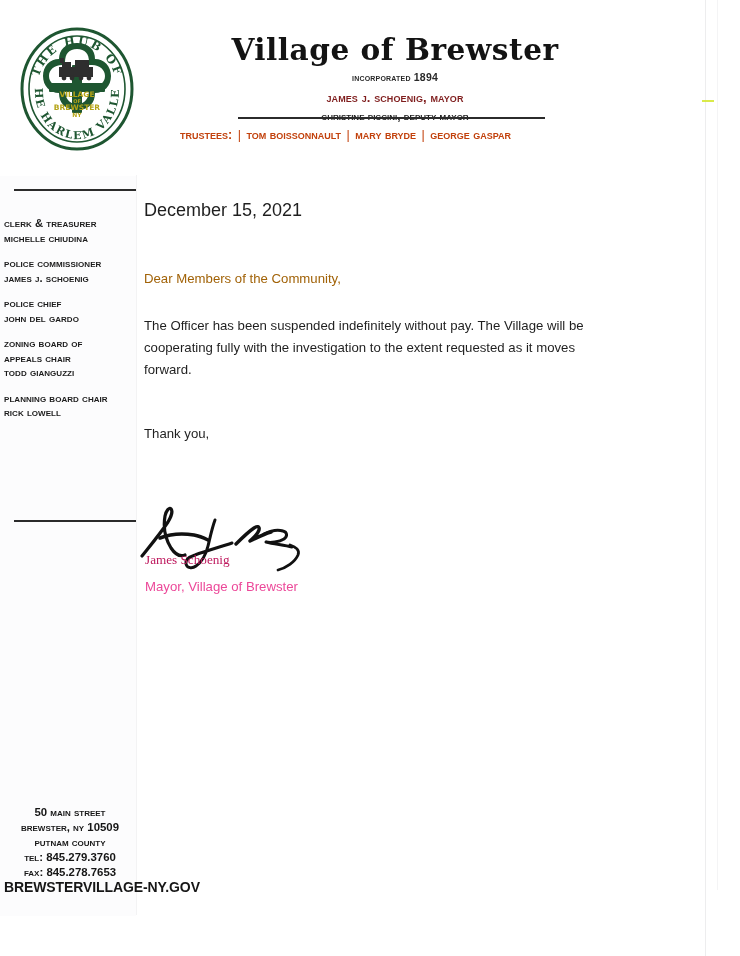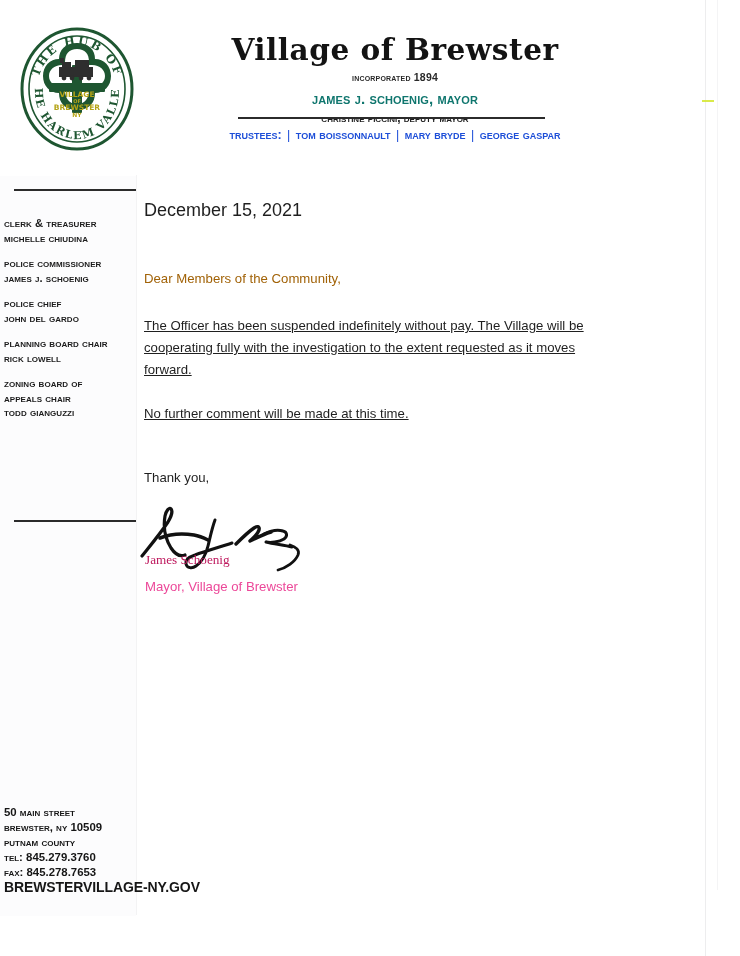--- a/index.html
+++ b/index.html
@@ -97,23 +97,23 @@
     font-size: 10.5px;
     letter-spacing: .2px;
     color: #2a2a2a;
     font-variant: small-caps;
     text-transform: lowercase;
   }
   .mayor-line {
     margin-top: 7px;
     font-family: "Liberation Sans", sans-serif;
     font-weight: 700;
-    font-size: 15px;
+    font-size: 13px;
     letter-spacing: .1px;
-    color: #0f766e;
+    color: #7f1d1d;
     font-variant: small-caps;
     text-transform: lowercase;
   }
   .deputy-line {
     margin-top: 4px;
     font-family: "Liberation Sans", sans-serif;
     font-weight: 700;
     font-size: 12px;
     color: #1c1c1c;
     font-variant: small-caps;
@@ -125,25 +125,24 @@
     top: 117px;
     width: 307px;
     height: 2px;
     background: #2b2b2b;
   }
   .trustees-line {
     position: absolute;
     left: 180px;
     top: 128px;
     width: 430px;
-    text-align: center;
     font-family: "Liberation Sans", sans-serif;
     font-weight: 700;
     font-size: 12.5px;
-    color: #1d4ed8;
+    color: #c2410c;
     font-variant: small-caps;
     text-transform: lowercase;
     white-space: nowrap;
   }
   .trustees-line .sep { font-weight: 400; padding: 0 2px; }
 
   
   .sidebar {
     position: absolute;
     left: 4px;
@@ -201,21 +200,20 @@
     color: #a16207;
     margin-bottom: 29px;
   }
   .letter-para {
     font-family: "Liberation Sans", sans-serif;
     font-size: 13.2px;
     line-height: 22px;
     color: #1f1f1f;
     margin-bottom: 22px;
     max-width: 482px;
-    text-decoration: underline;
   }
   .letter-closing {
     font-family: "Liberation Sans", sans-serif;
     font-size: 13.2px;
     color: #1f1f1f;
     margin-top: 45px;
   }
 
   
   .signature {
@@ -243,20 +241,21 @@
     font-size: 13.2px;
     color: #ec4899;
   }
 
   
   .footer {
     position: absolute;
     left: 4px;
     top: 805px;
     width: 132px;
+    text-align: center;
   }
   .footer-line {
     font-family: "Liberation Sans", sans-serif;
     font-weight: 700;
     font-size: 11.4px;
     line-height: 15px;
     color: #161616;
     font-variant: small-caps;
     text-transform: lowercase;
     white-space: nowrap;
@@ -359,38 +358,37 @@
       <div class="sb-role">Police Commissioner</div>
       <div class="sb-person">James J. Schoenig</div>
     </div>
 
     <div class="sb-group">
       <div class="sb-role">Police Chief</div>
       <div class="sb-person">John Del Gardo</div>
     </div>
 
     <div class="sb-group">
-      <div class="sb-role">Planning Board Chair</div>
-      <div class="sb-person">Rick Lowell</div>
-    </div>
-
-    <div class="sb-group">
       <div class="sb-role">Zoning Board of</div>
       <div class="sb-role">Appeals Chair</div>
       <div class="sb-person">Todd Gianguzzi</div>
     </div>
 
+    <div class="sb-group">
+      <div class="sb-role">Planning Board Chair</div>
+      <div class="sb-person">Rick Lowell</div>
+    </div>
+
   </div>
   <div class="sidebar-rule-bottom"></div>
 
   <div class="letter">
     <div class="letter-date">December 15, 2021</div>
     <div class="letter-salutation">Dear Members of the Community,</div>
     <p class="letter-para">The Officer has been suspended indefinitely without pay. The Village will be cooperating fully with the investigation to the extent requested as it moves forward.</p>
-    <p class="letter-para">No further comment will be made at this time.</p>
     <div class="letter-closing">Thank you,</div>
   </div>
 
   <div class="signature">
     <svg viewBox="0 0 200 72" xmlns="http://www.w3.org/2000/svg">
       <g fill="none" stroke="#111111" stroke-linecap="round" stroke-linejoin="round">
         <path d="M2,56 C10,46 20,34 28,22 C31,17 33,11 31,9 C29,7 26,11 25,16
                  C23,28 26,40 31,48 C35,54 40,57 45,55" stroke-width="3.2"></path>
         <path d="M20,38 C30,34 42,33 54,35 C60,36 64,38 68,40" stroke-width="3.6"></path>
         <path d="M75,20 C72,28 70,38 68,46 C66,54 62,62 56,66 C52,69 47,68 46,64

